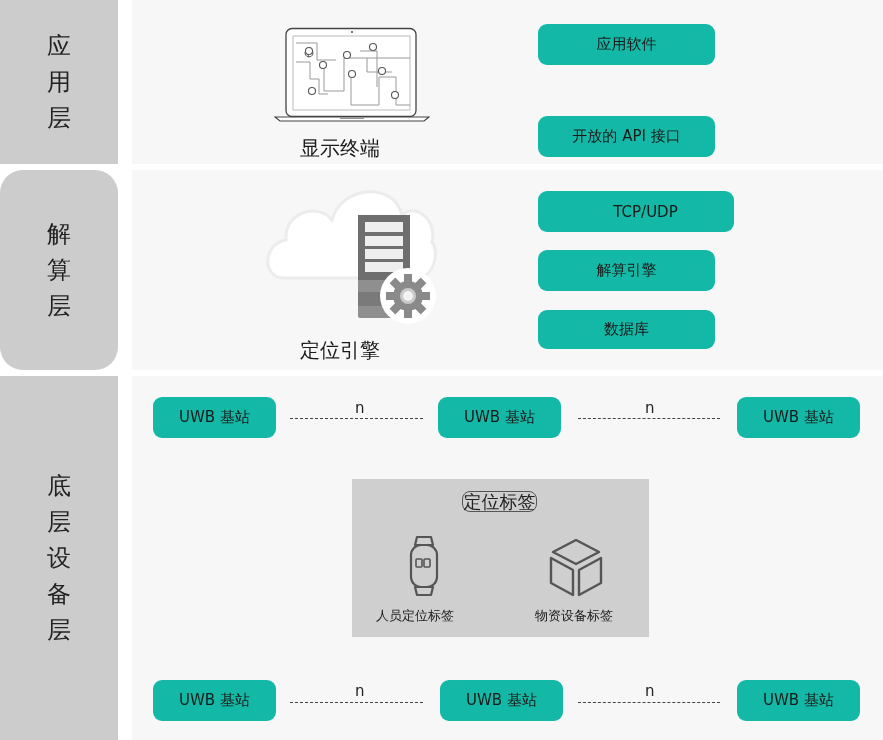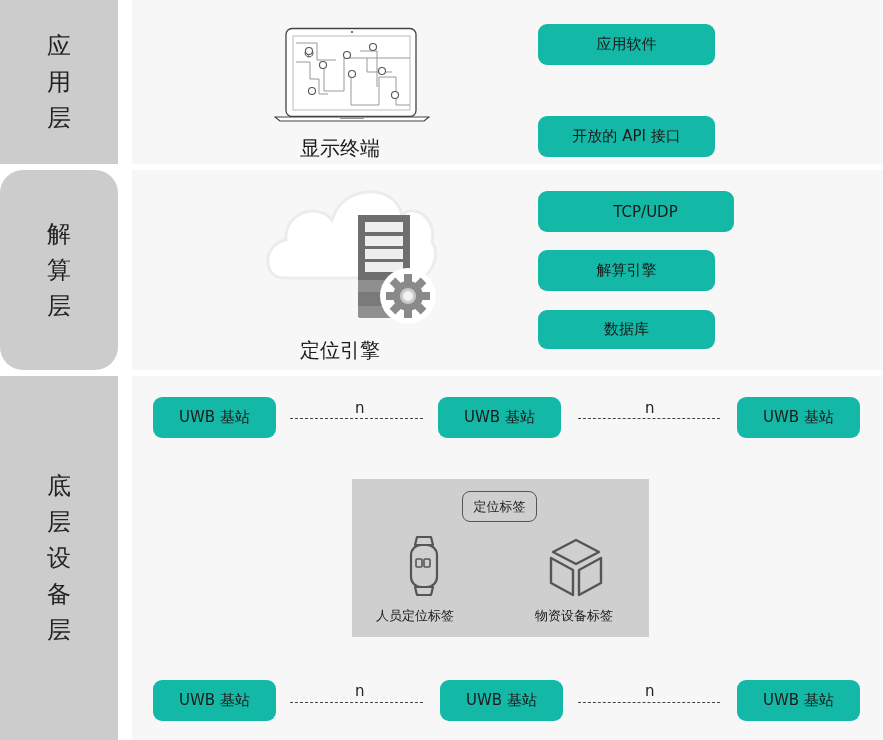--- a/index.html
+++ b/index.html
@@ -11,22 +11,22 @@
   .layer-label span { display:block; width:30px; font-size:24px; line-height:36px;
          text-align:center; color:#222; word-break:break-all; }
   .layer-body { position:absolute; left:132px; width:751px; background:#f7f7f7; }
   .pill { position:absolute; background:#14b8a6; border-radius:9px;
           display:flex; align-items:center; justify-content:center;
           font-size:15px; color:#1a1a1a; }
   .caption { position:absolute; font-size:20px; color:#1a1a1a; text-align:left; }
   .dash { position:absolute; height:0; border-top:1px dashed #444; }
   .nlabel { position:absolute; font-size:15px; color:#222; }
   .tagbox { position:absolute; left:352px; top:479px; width:297px; height:158px; background:#cfcfcf; }
-  .tagtitle { position:absolute; left:462px; top:491px; width:75px; height:31px;
-              border:1px solid #555; border-radius:8px; font-size:13px;
+  .tagtitle { position:absolute; left:462px; top:491px; width:75px; height:21px;
+              border:1px solid #555; border-radius:8px; font-size:18px;
               display:flex; align-items:center; justify-content:center; box-sizing:border-box; }
   .small-cap { position:absolute; font-size:13px; color:#1a1a1a; text-align:center; }
 </style>
 </head>
 <body>
 
 <div class="layer-label" style="top:0;height:164px;">
   <span>应用层</span>
 </div>
 <div class="layer-body" style="top:0;height:164px;"></div>

